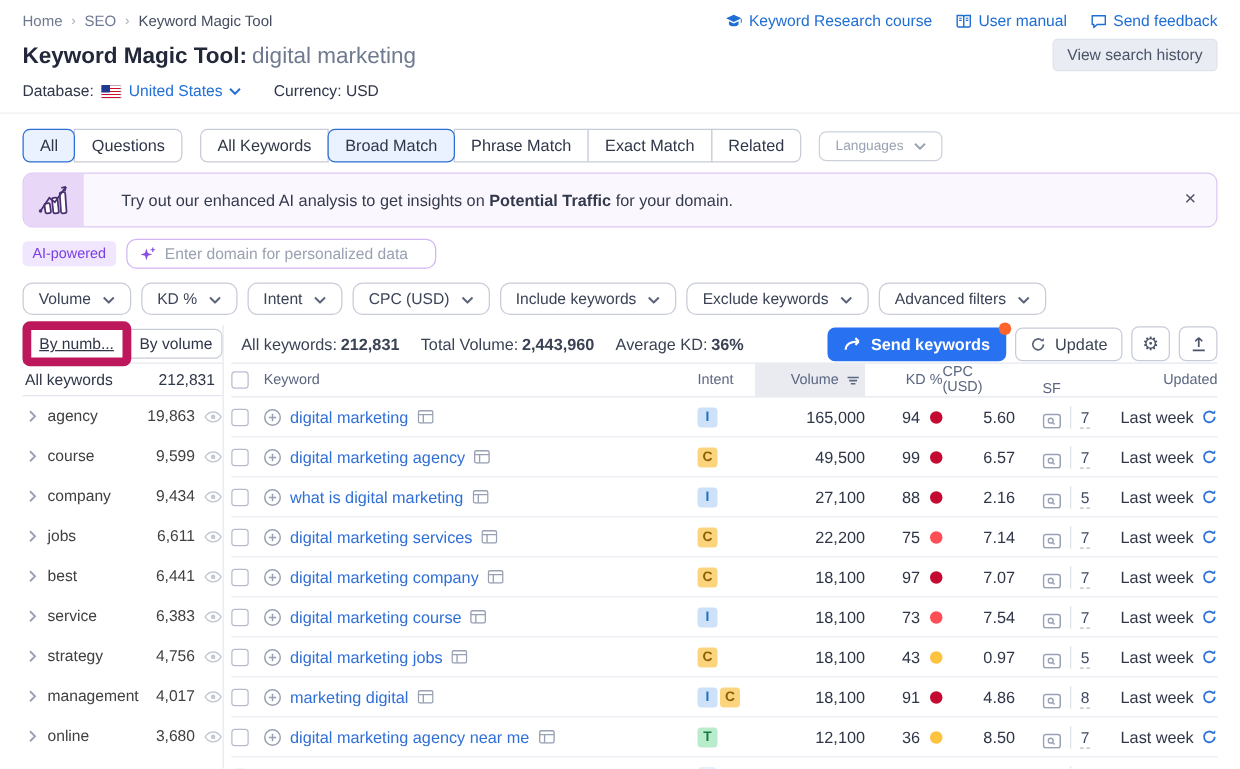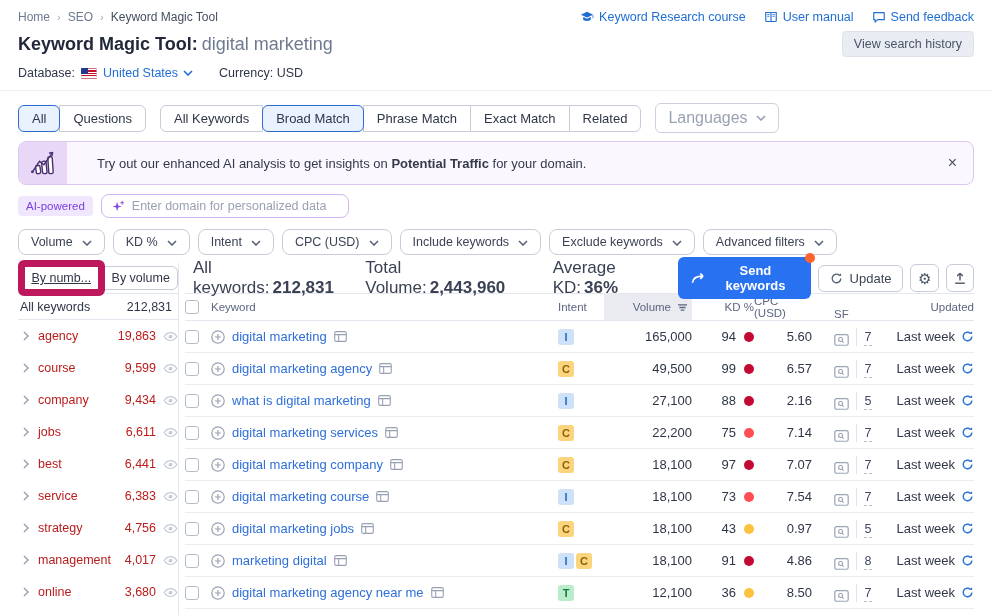--- a/index.html
+++ b/index.html
@@ -28,21 +28,21 @@
   .currency { margin-left: 20px; }
   .header-divider { border-bottom: 1px solid #eef0f4; margin-top: 10px; }
 
   
   .tabs-row { display: flex; align-items: center; gap: 14px; padding: 12px 18px 0 18px; }
   .seg-group { display: flex; }
   .seg-btn { font-size: 13px; color: #2f3648; background: #fff; border: 1px solid #c7ccd8; padding: 5px 13px; margin-left: -1px; cursor: pointer; position: relative; }
   .seg-btn:first-child { border-top-left-radius: 6px; border-bottom-left-radius: 6px; margin-left: 0; }
   .seg-btn:last-child { border-top-right-radius: 6px; border-bottom-right-radius: 6px; }
   .seg-btn.active { border: 1px solid #2b6fd4; background: #e9f2fe; border-radius: 6px; z-index: 2; }
-  .lang-btn { display: flex; align-items: center; gap: 8px; font-size: 16px; color: #9aa3b3; border: 1px solid #ccd1dc; border-radius: 6px; padding: 5px 12px; background: #fff; cursor: pointer; }
+  .lang-btn { display: flex; align-items: center; gap: 8px; font-size: 11px; color: #9aa3b3; border: 1px solid #ccd1dc; border-radius: 6px; padding: 5px 12px; background: #fff; cursor: pointer; }
 
   
   .ai-banner { position: relative; display: flex; align-items: center; margin: 8px 18px 0 18px; height: 44px; background: #fbf7ff; border: 1px solid #ddc7f2; border-radius: 8px; overflow: hidden; }
   .ai-banner-icon { width: 48px; height: 100%; background: #e9d7f8; display: flex; align-items: center; justify-content: center; flex: none; }
   .ai-banner-text { margin-left: 30px; font-size: 13px; color: #333a4c; }
   .ai-banner-close { position: absolute; right: 16px; top: 50%; transform: translateY(-50%); color: #4a5160; font-size: 16px; line-height: 1; cursor: pointer; }
 
   
   .ai-row { display: flex; align-items: center; gap: 8px; padding: 9px 18px 0 18px; }
   .ai-badge { background: #f0e6fd; color: #7a3fe0; font-size: 11.5px; padding: 4px 8px; border-radius: 4px; }
@@ -62,29 +62,29 @@
   .v-divider { width: 1px; background: #e4e8ee; flex: none; margin-left: 0; }
   .main { flex: 1; margin-left: 6px; min-width: 0; }
 
   
   .sb-toggle { display: flex; height: 30px; align-items: center; }
   .sb-toggle-btn { flex: 1; font-size: 12.5px; color: #2f3648; border: 1px solid #c7ccd8; background: #fff; padding: 4px 6px; margin-left: -1px; white-space: nowrap; overflow: hidden; cursor: pointer; text-align: center; }
   .sb-toggle-btn:first-child { border-radius: 6px 0 0 6px; margin-left: 0; }
   .sb-toggle-btn:last-child { border-radius: 0 6px 6px 0; }
   .sb-toggle-btn.active { border: 7px solid #be185d; border-radius: 6px; z-index: 2; position: relative; text-decoration: underline; }
   .sb-head { display: flex; justify-content: space-between; align-items: center; height: 27px; border-top: 1px solid #e4e8ee; border-bottom: 1px solid #e4e8ee; font-size: 12.5px; color: #2f3648; padding: 0 6px 0 2px; }
-  .sb-item { display: flex; align-items: center; height: 32px; font-size: 12.5px; color: #b91c1c; cursor: pointer; }
+  .sb-item { display: flex; align-items: center; height: 32px; font-size: 12.5px; color: #404040; cursor: pointer; }
   .sb-item .arrow { color: #98a1b3; display: flex; margin: 0 9px 0 5px; }
   .sb-item .label { flex: 1; }
   .sb-item .count { margin-right: 7px; }
   .sb-item .eye { color: #c2c8d4; display: flex; cursor: pointer; }
 
   
   .toolbar { display: flex; justify-content: space-between; align-items: center; height: 30px; padding-left: 8px; }
-  .stats { display: flex; gap: 17px; font-size: 17px; color: #3a4254; }
+  .stats { display: flex; gap: 17px; font-size: 13px; color: #3a4254; }
   .stat b { margin-left: 3px; }
   .toolbar-actions { display: flex; align-items: center; gap: 7px; }
   .send-btn { position: relative; display: flex; align-items: center; gap: 8px; background: #2871f0; color: #fff; font-size: 13px; font-weight: bold; border: 0; border-radius: 6px; padding: 6px 13px; cursor: pointer; }
   .send-dot { position: absolute; top: -4px; right: -4px; width: 10px; height: 10px; border-radius: 50%; background: #ff642d; }
   .update-btn { display: flex; align-items: center; gap: 7px; font-size: 13px; color: #3c4456; border: 1px solid #c7ccd8; border-radius: 6px; background: #fff; padding: 5px 11px; cursor: pointer; }
   .icon-btn { width: 31px; height: 28px; border: 1px solid #c7ccd8; border-radius: 6px; background: #fff; display: flex; align-items: center; justify-content: center; color: #4b5569; cursor: pointer; }
   .gear-glyph { font-size: 15px; line-height: 1; }
 
   
   .thead { display: flex; align-items: stretch; height: 28px; border-top: 1px solid #e4e8ee; border-bottom: 1px solid #e4e8ee; font-size: 11.5px; color: #5b6680; }

